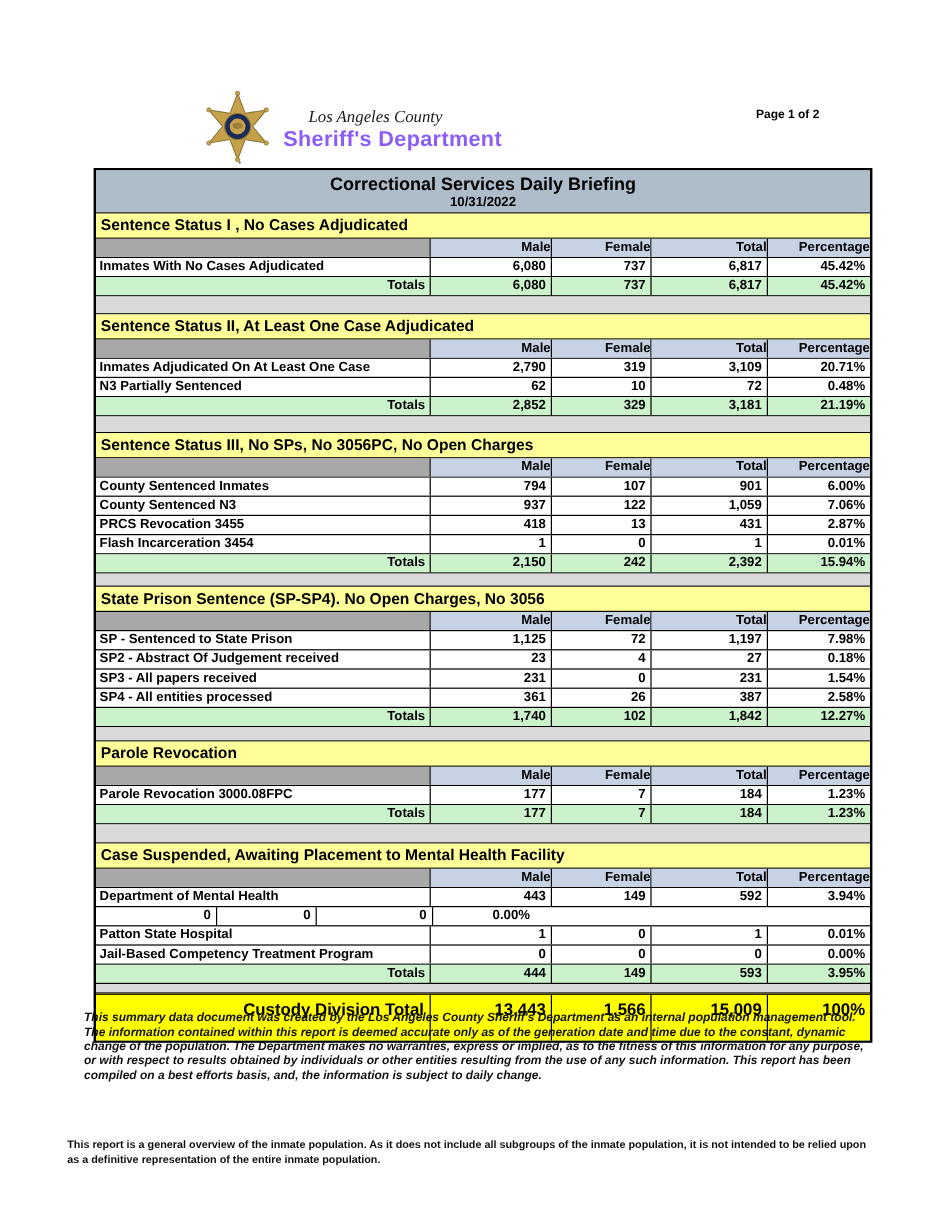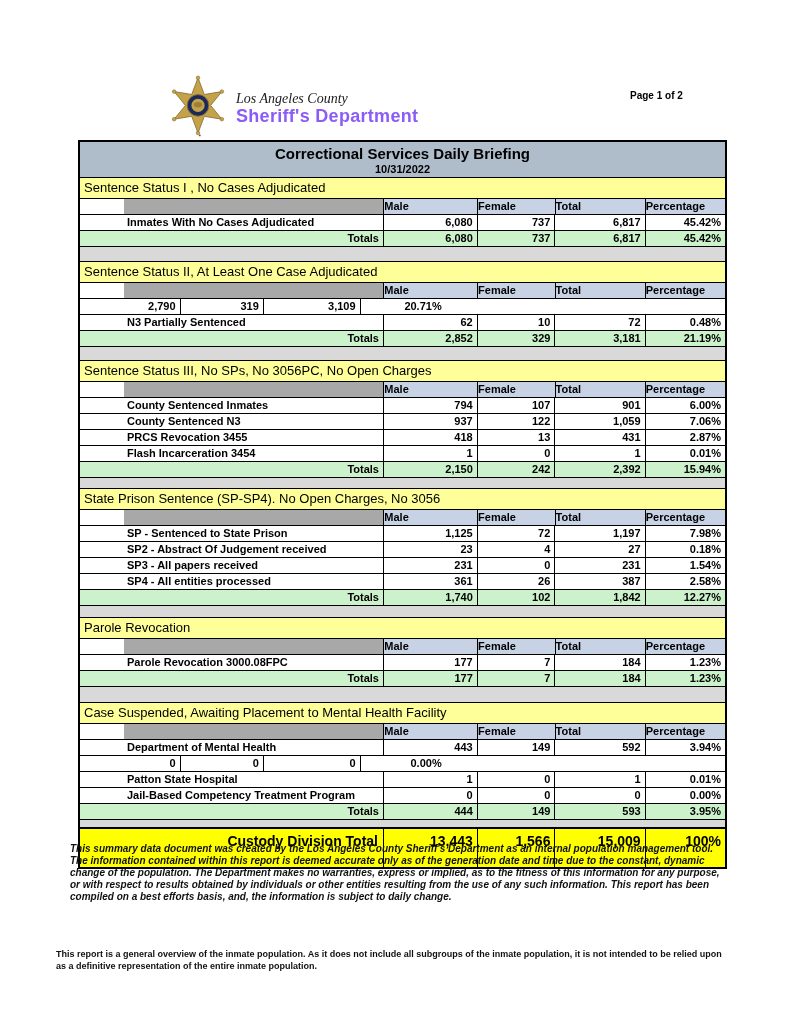--- a/index.html
+++ b/index.html
@@ -4,43 +4,43 @@
 <style>
   html,body{margin:0;padding:0;background:#fff;}
   .page{
     position:relative;width:791px;height:1024px;background:#ffffff;
     font-family:"Liberation Sans", sans-serif;color:#000;overflow:hidden;
   }
   
   .letterhead{position:absolute;left:168px;top:74px;display:flex;align-items:center;}
   .badge{width:60px;height:64px;margin-right:8px;}
   .lh-text{display:flex;flex-direction:column;line-height:1.05;padding-top:6px;}
-  .lh-county{font-family:"Liberation Serif", serif;font-style:italic;font-size:14px;color:#1a1a1a;}
+  .lh-county{font-family:"Liberation Serif", serif;font-style:italic;font-size:14px;color:#1a1a1a;margin-left:21px;}
   .lh-dept{font-weight:bold;font-size:18px;letter-spacing:.3px;color:#8b5cf6;}
   .page-label{position:absolute;left:630px;top:90px;font-size:10px;font-weight:bold;}
   
   .tbl{
     position:absolute;left:78px;top:140px;width:649px;
     border:2px solid var(--border);box-sizing:border-box;background:#fff;
   }
   .titlebar{background:var(--title-bar-bg);border-bottom:1px solid var(--border);
     text-align:center;padding:3px 0 2px 0;}
   .titlebar .t1{font-size:15px;font-weight:bold;}
   .titlebar .t2{font-size:11px;font-weight:bold;margin-top:1px;}
   .sec-hdr{background:var(--section-header-bg);border-bottom:1px solid var(--border);
-    font-size:13px;font-weight:normal;height:20px;line-height:20px;padding-left:4px;}
+    font-size:13px;font-weight:bold;height:20px;line-height:20px;padding-left:4px;}
   .row{display:flex;height:16px;line-height:15px;border-bottom:1px solid var(--border);
     font-size:11px;box-sizing:border-box;}
   .c{box-sizing:border-box;border-right:1px solid var(--border);overflow:hidden;white-space:nowrap;}
   .c:last-child{border-right:none;}
-  .c-label{width:43.3%;font-weight:bold;padding-left:3px;text-align:left;margin-left:44px;}
+  .c-label{width:43.3%;font-weight:bold;padding-left:3px;text-align:left;}
   .c-m{width:15.6%;} .c-f{width:12.9%;} .c-t{width:15.0%;} .c-p{width:13.2%;}
   .num{text-align:right;padding-right:4px;font-weight:bold;}
   .hdr .c-label{background:var(--row-label-header-bg);}
-  .hdr .hcell{background:var(--column-header-bg);text-align:left;font-weight:bold;}
+  .hdr .hcell{background:var(--column-header-bg);text-align:right;font-weight:bold;}
   .totals{background:var(--totals-row-bg);}
   .totals .c-label{text-align:right;padding-right:4px;}
   .spacer{background:var(--spacer-bg);border-bottom:1px solid var(--border);}
   .grand{display:flex;height:39px;line-height:24px;background:var(--grand-total-bg);
     font-size:14px;font-weight:bold;box-sizing:border-box;border-top:1px solid var(--border);}
   .grand .c-label{text-align:right;padding-right:5px;font-size:14px;}
   .grand .num{font-size:14px;}
   
   .disclaimer{position:absolute;left:70px;top:843px;width:650px;
     font-size:10px;font-style:italic;font-weight:bold;line-height:12px;color:#111;}
@@ -106,20 +106,21 @@
         <div class="spacer" style="height: 14px;"></div>
         <div class="sec-hdr">Sentence Status II, At Least One Case Adjudicated</div>
         <div class="row hdr">
           <div class="c c-label"></div>
           <div class="c c-m hcell">Male</div>
           <div class="c c-f hcell">Female</div>
           <div class="c c-t hcell">Total</div>
           <div class="c c-p hcell">Percentage</div>
         </div>
         <div class="row">
+          <div class="c c-label">Inmates Adjudicated On At Least One Case</div>
           <div class="c c-m num">2,790</div>
           <div class="c c-f num">319</div>
           <div class="c c-t num">3,109</div>
           <div class="c c-p num">20.71%</div>
         </div>
         <div class="row">
           <div class="c c-label">N3 Partially Sentenced</div>
           <div class="c c-m num">62</div>
           <div class="c c-f num">10</div>
           <div class="c c-t num">72</div>

